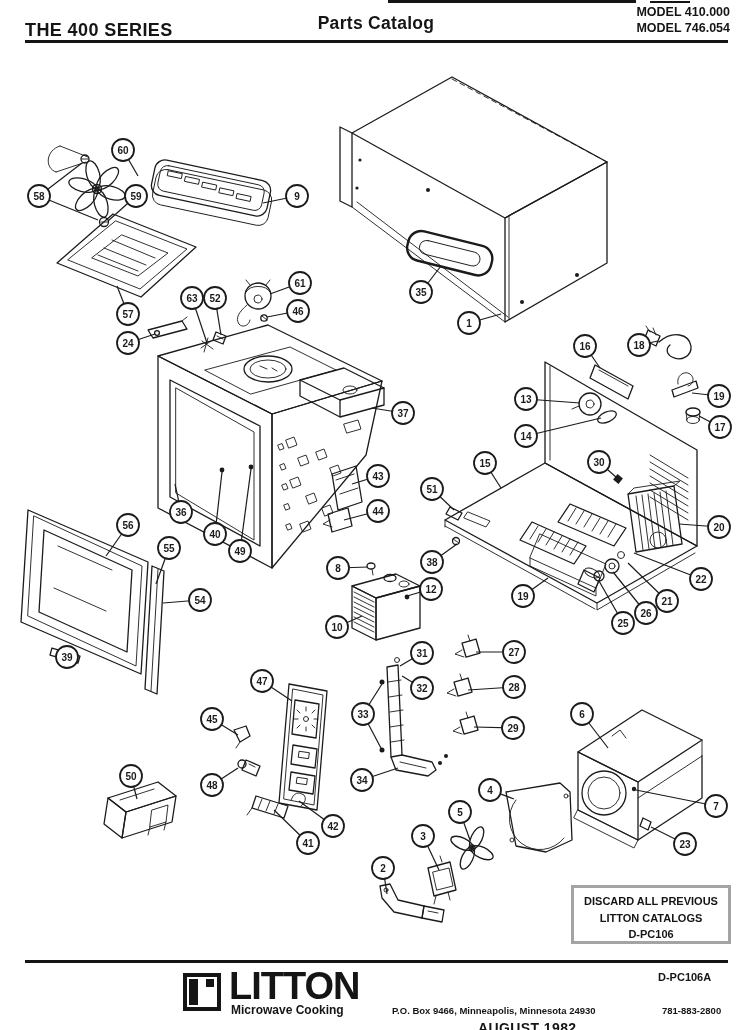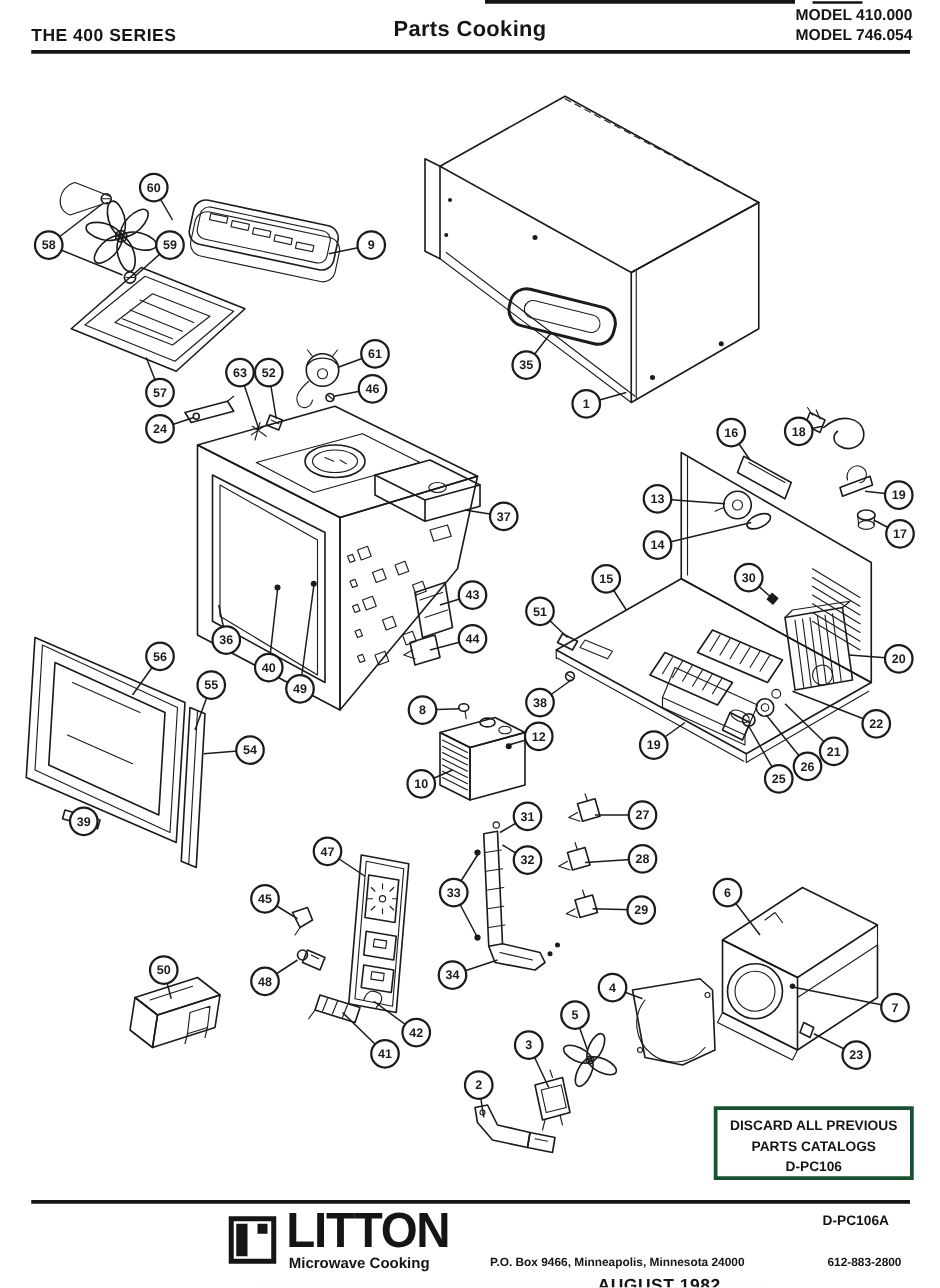--- a/index.html
+++ b/index.html
@@ -1,28 +1,28 @@
 <!DOCTYPE html>
 <html><head>
 <meta charset="utf-8">
 <style>
   html,body{margin:0;padding:0;background:#f6f6f4;}
   #page{position:relative;width:752px;height:1030px;background:#ffffff;overflow:hidden;
         font-family:"Liberation Sans",sans-serif;color:#151515;}
   .abs{position:absolute;}
   
-  .series{left:25px;top:20px;font-size:14px;font-weight:bold;letter-spacing:.4px;}
+  .series{left:25px;top:20px;font-size:18px;font-weight:bold;letter-spacing:.4px;}
   .title{left:0;right:0;top:13px;text-align:center;font-size:17.5px;font-weight:bold;letter-spacing:.3px;}
   .models{right:22px;top:5px;text-align:left;font-size:12.5px;font-weight:bold;line-height:15.5px;}
   .rule{left:25px;width:703px;height:3px;background:#151515;}
   .toprule{top:40px;}
   .botrule{top:960px;}
   .scanmark{background:#151515;}
   
-  .discard{left:571px;top:885px;width:160px;height:59px;border:3px solid #14532d;
+  .discard{left:571px;top:885px;width:160px;height:59px;border:3px solid #a3a3a3;
            text-align:center;font-weight:bold;font-size:11px;line-height:16.5px;padding-top:5px;box-sizing:border-box;}
   
   .logo-ico{left:183px;top:973px;width:38px;height:38px;border:4px solid #151515;box-sizing:border-box;}
   .logo-ico .bar{position:absolute;left:2px;top:2px;width:9px;height:26px;background:#151515;}
   .logo-ico .dot{position:absolute;right:3px;top:2px;width:8px;height:8px;background:#151515;}
   .brand{left:229px;top:964px;font-size:38px;font-weight:bold;letter-spacing:-1px;transform:scaleY(1.04);}
   .tagline{left:231px;top:1003px;font-size:12px;font-weight:bold;}
   .date{left:478px;top:1020px;font-size:14px;font-weight:bold;letter-spacing:.4px;}
   .addr{left:392px;top:1005px;font-size:9.5px;font-weight:bold;}
   .docnum{left:658px;top:971px;font-size:11px;font-weight:bold;}
@@ -40,21 +40,21 @@
 </style>
 </head>
 <body>
 
 <div id="page">
 
   <div class="abs scanmark" style="left:388px;top:0;width:248px;height:3px;"></div>
   <div class="abs scanmark" style="left:650px;top:1px;width:40px;height:2px;"></div>
 
   <div class="abs series">THE 400 SERIES</div>
-  <div class="abs title">Parts Cooking</div>
+  <div class="abs title">Parts Catalog</div>
   <div class="abs models">
     <div>MODEL 410.000</div>
     <div>MODEL 746.054</div>
   </div>
   <div class="abs rule toprule"></div>
 
   <svg width="752" height="1030" viewBox="0 0 752 1030">
 
     <g class="ink">
       <path d="M352,133 L452,77 L607,162 L505,218 Z"></path>
@@ -678,28 +678,28 @@
       </g>
       <g>
         <line x1="383" y1="868" x2="387" y2="894"></line>
         <circle cx="383" cy="868" r="11"></circle>
         <text x="383" y="871.6">2</text>
       </g>
     </svg>
 
   <div class="abs discard">
     <div>DISCARD ALL PREVIOUS</div>
-    <div>PARTS CATALOGS</div>
+    <div>LITTON CATALOGS</div>
     <div>D-PC106</div>
   </div>
 
   <div class="abs rule botrule"></div>
   <div class="abs logo-ico">
     <span class="bar"></span>
     <span class="dot"></span>
   </div>
   <div class="abs brand">LITTON</div>
   <div class="abs tagline">Microwave Cooking</div>
   <div class="abs date">AUGUST 1982</div>
-  <div class="abs addr">P.O. Box 9466, Minneapolis, Minnesota 24000</div>
+  <div class="abs addr">P.O. Box 9466, Minneapolis, Minnesota 24930</div>
   <div class="abs docnum">D-PC106A</div>
-  <div class="abs phone">612-883-2800</div>
+  <div class="abs phone">781-883-2800</div>
 </div>
 
 </body></html>

